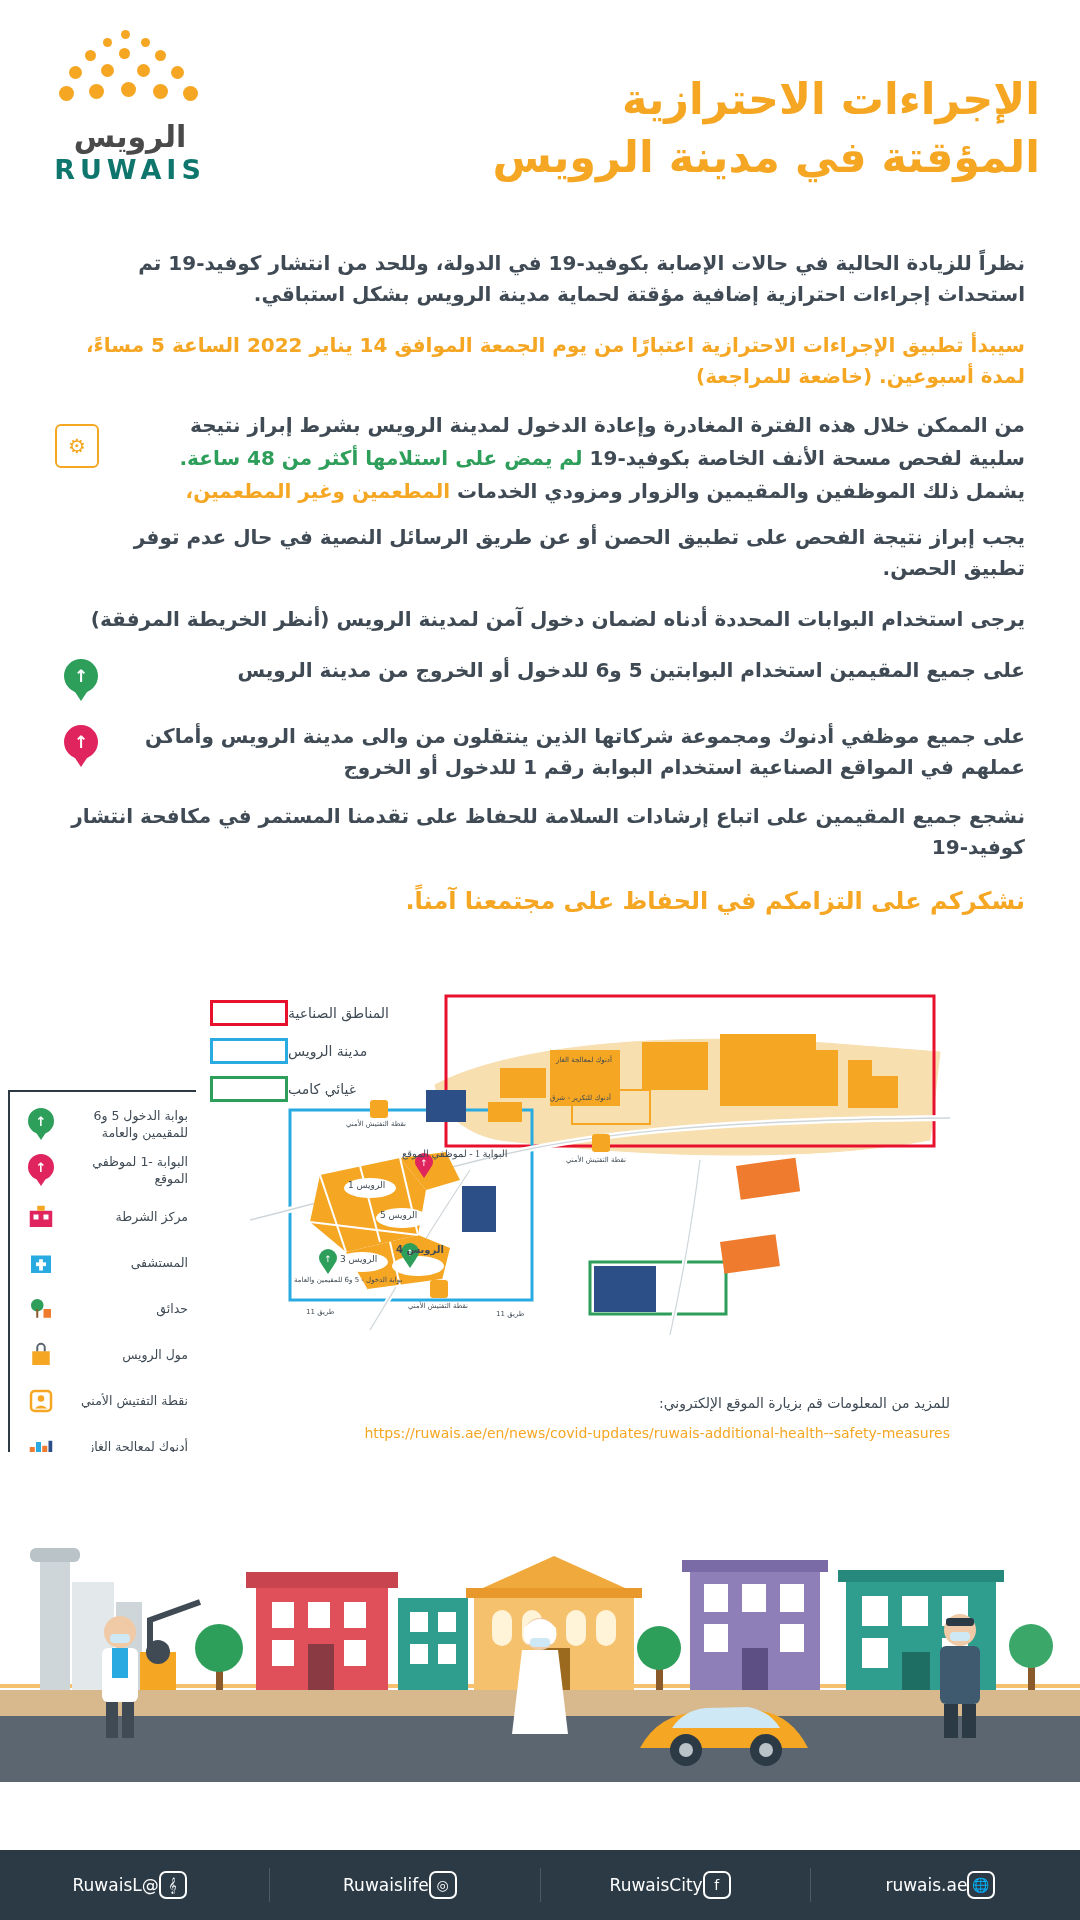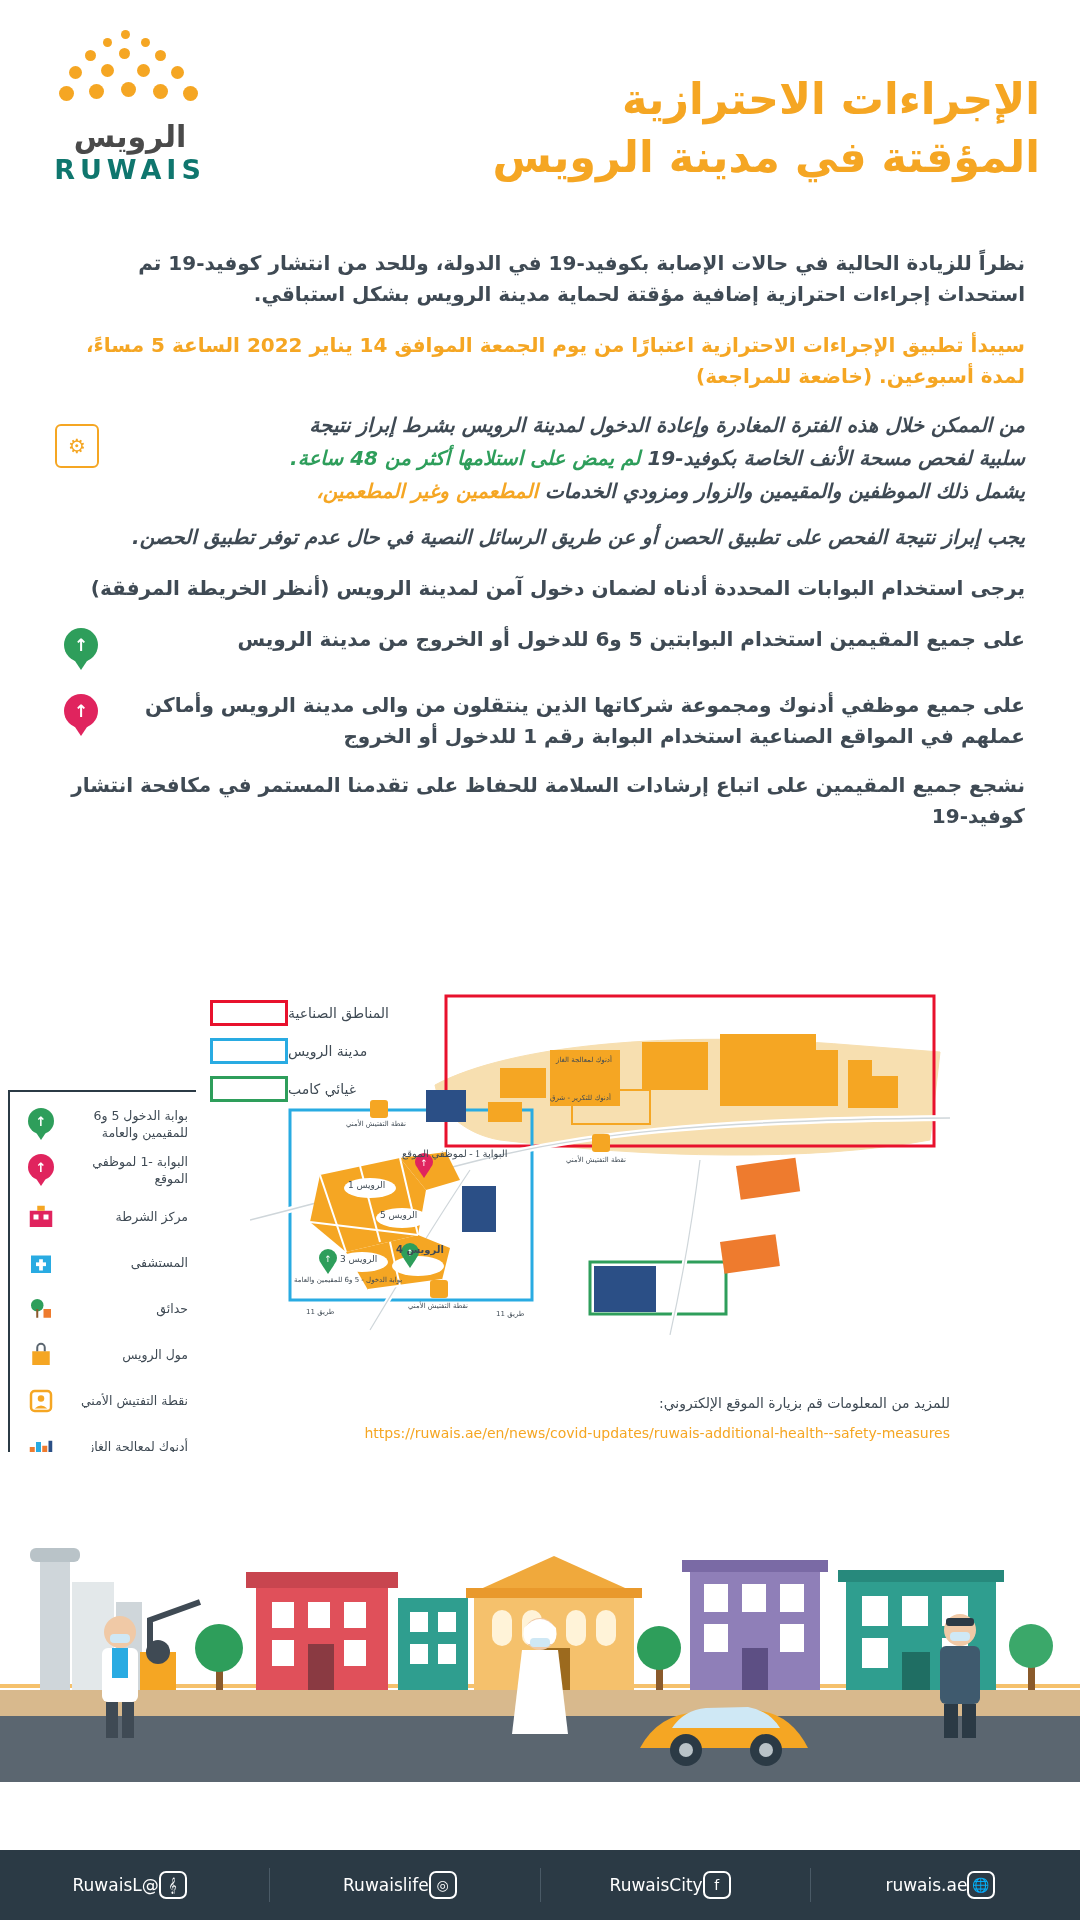--- a/index.html
+++ b/index.html
@@ -25,21 +25,21 @@
 
   
   .content { position: absolute; top: 248px; right: 0; width: 1080px; padding: 0 55px; text-align: right; }
   p { line-height: 1.55; }
   .para { font-size: 20px; color: #3f4a54; margin-bottom: 20px; font-weight: bold; }
   .para-orange { color: #f5a623; font-size: 20px; font-weight: bold; margin-bottom: 18px; line-height: 1.55; }
   .hl-green { color: #2e9e5b; }
   .hl-orange { color: #f5a623; }
 
   .icon-para { position: relative; padding-left: 0; padding-right: 0; margin-bottom: 20px; }
-  .icon-para .txtcol { width: 905px; margin-right: 0; font-style: italic; }
+  .icon-para .txtcol { width: 905px; margin-right: 0; }
   .side-icon {
     position: absolute; left: 0; top: 14px; width: 44px; height: 44px;
     border: 2px solid #f5a623; border-radius: 6px;
     display: flex; align-items: center; justify-content: center;
     color: #f5a623; font-size: 20px;
   }
 
   .bullet-row { display: flex; flex-direction: row-reverse; align-items: flex-start; margin-bottom: 18px; }
   .bullet-row .pin { width: 52px; flex: 0 0 52px; display: flex; justify-content: center; padding-top: 4px; }
   .bullet-row .btext { flex: 1; font-size: 20px; color: #3f4a54; font-weight: bold; line-height: 1.55; }
@@ -166,20 +166,21 @@
         <div class="pin-shape pin-red">
           <div class="head">↑</div>
           <div class="tail"></div>
         </div>
       </div>
       <div class="btext">على جميع موظفي أدنوك ومجموعة شركاتها الذين ينتقلون من والى مدينة الرويس وأماكن عملهم في المواقع الصناعية استخدام البوابة رقم 1 للدخول أو الخروج</div>
     </div>
 
     <p class="para">نشجع جميع المقيمين على اتباع إرشادات السلامة للحفاظ على تقدمنا المستمر في مكافحة انتشار كوفيد-19</p>
 
+    <p class="thanks">نشكركم على التزامكم في الحفاظ على مجتمعنا آمناً.</p>
   </div>
 
   <div class="map-area">
 
     <div class="legend-top">
       <div class="lrow">
         <div class="swatch" style="border-color:#e8112d;"></div>
         <div class="ltxt">المناطق الصناعية</div>
       </div>
       <div class="lrow">

